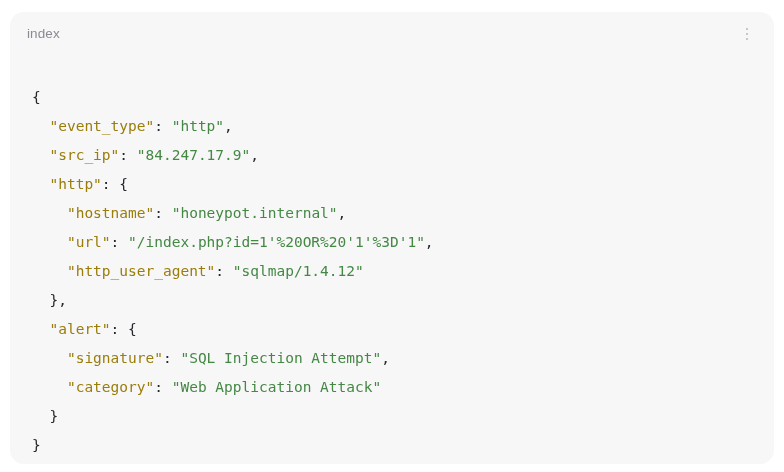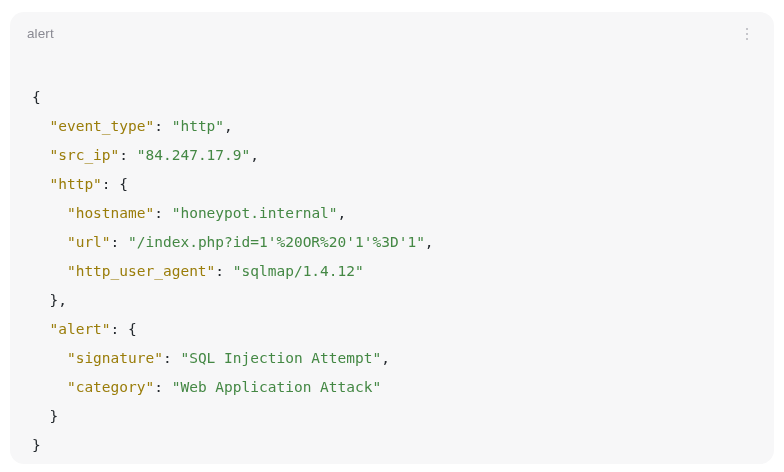--- a/index.html
+++ b/index.html
@@ -78,21 +78,21 @@
   .tok-punct { color: #24292e; }
   .tok-key   { color: #9a7d0a; }
   .tok-str   { color: #448844; }
 </style>
 </head>
 <body>
 
 <div class="code-card">
 
   <div class="card-header">
-    <span class="lang-label">alert</span>
+    <span class="lang-label">index</span>
 
     <div class="menu-button">
       <span class="dot"></span>
       <span class="dot"></span>
       <span class="dot"></span>
     </div>
   </div>
 
   <pre class="code-body" id="code-body"><div class="code-line"><span class="tok-punct">{</span></div><div class="code-line"><span>  </span><span class="tok-key">"event_type"</span><span class="tok-punct">: </span><span class="tok-str">"http"</span><span class="tok-punct">,</span></div><div class="code-line"><span>  </span><span class="tok-key">"src_ip"</span><span class="tok-punct">: </span><span class="tok-str">"84.247.17.9"</span><span class="tok-punct">,</span></div><div class="code-line"><span>  </span><span class="tok-key">"http"</span><span class="tok-punct">: {</span></div><div class="code-line"><span>    </span><span class="tok-key">"hostname"</span><span class="tok-punct">: </span><span class="tok-str">"honeypot.internal"</span><span class="tok-punct">,</span></div><div class="code-line"><span>    </span><span class="tok-key">"url"</span><span class="tok-punct">: </span><span class="tok-str">"/index.php?id=1'%20OR%20'1'%3D'1"</span><span class="tok-punct">,</span></div><div class="code-line"><span>    </span><span class="tok-key">"http_user_agent"</span><span class="tok-punct">: </span><span class="tok-str">"sqlmap/1.4.12"</span></div><div class="code-line"><span>  </span><span class="tok-punct">},</span></div><div class="code-line"><span>  </span><span class="tok-key">"alert"</span><span class="tok-punct">: {</span></div><div class="code-line"><span>    </span><span class="tok-key">"signature"</span><span class="tok-punct">: </span><span class="tok-str">"SQL Injection Attempt"</span><span class="tok-punct">,</span></div><div class="code-line"><span>    </span><span class="tok-key">"category"</span><span class="tok-punct">: </span><span class="tok-str">"Web Application Attack"</span></div><div class="code-line"><span>  </span><span class="tok-punct">}</span></div><div class="code-line"><span class="tok-punct">}</span></div></pre>
 

